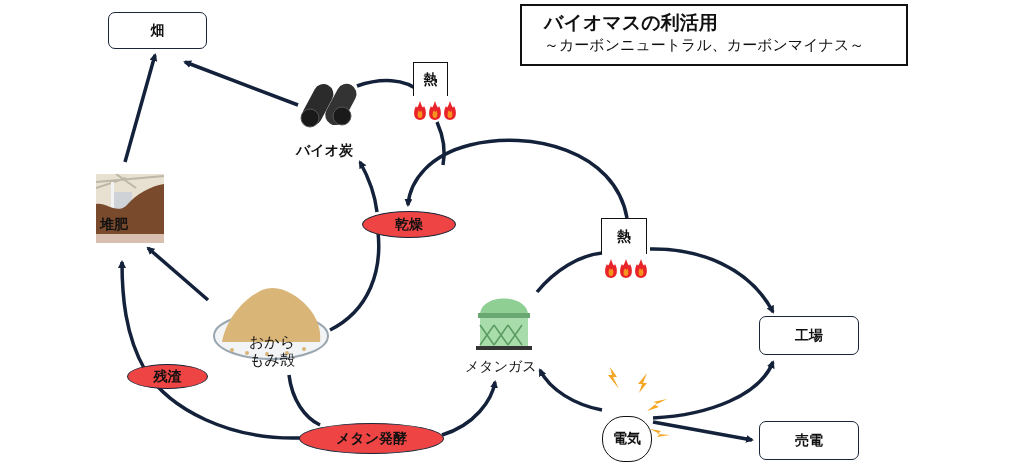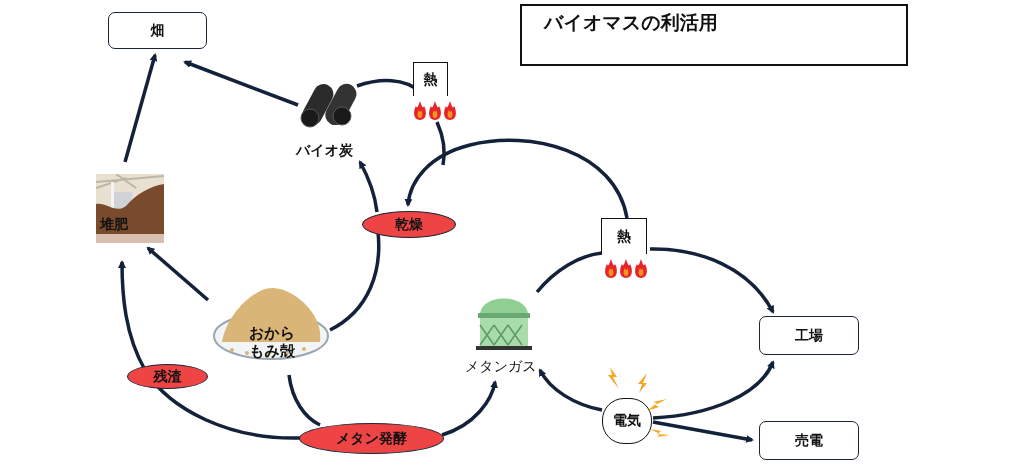--- a/index.html
+++ b/index.html
@@ -59,20 +59,21 @@
     <path d="M602,410 C575,405 550,390 540,370" marker-end="url(#ah)"></path>
 
     <path d="M653,418 C710,415 760,395 773,362" marker-end="url(#ah)"></path>
 
     <path d="M653,422 L752,440" marker-end="url(#ah)"></path>
   </g>
 </svg>
 
 <div class="abs title-box">
   <div class="title-main">バイオマスの利活用</div>
+  <div class="title-sub">～カーボンニュートラル、カーボンマイナス～</div>
 </div>
 
 <div class="abs rbox" style="left:108px;top:12px;width:99px;height:37px;">
   <span>畑</span>
 </div>
 
 <div class="abs" style="left:295px;top:78px;width:66px;height:52px;">
   <svg width="66" height="52">
     <g transform="rotate(-62 20 32)">
       <rect x="4" y="22" width="44" height="20" rx="10" fill="#2b2b2b"></rect>
@@ -123,21 +124,21 @@
     <ellipse cx="59" cy="56" rx="57" ry="23" fill="#f2f4f6" stroke="#9aa6b0" stroke-width="2"></ellipse>
     <path d="M10,62 C14,40 30,20 50,10 C60,6 70,8 80,14 C100,26 110,44 108,62 Z" fill="#d9b577"></path>
     <g fill="#d9b577">
       <circle cx="20" cy="70" r="2"></circle>
         <circle cx="35" cy="73" r="2"></circle>
         <circle cx="55" cy="74" r="2"></circle>
       <circle cx="75" cy="73" r="2"></circle>
         <circle cx="92" cy="69" r="2"></circle>
     </g>
   </svg>
-  <div class="abs label" style="left:37px;top:44px;line-height:18px;text-align:center;font-weight:bold;font-size:15px;">
+  <div class="abs label" style="left:37px;top:53px;line-height:18px;text-align:center;font-weight:normal;font-size:15px;">
     <div>おから</div>
     <div>もみ殻</div>
   </div>
 </div>
 
 <div class="abs ellipse" style="left:127px;top:364px;width:81px;height:25px;justify-content:center;">
   <span>残渣</span>
 </div>
 
 <div class="abs ellipse" style="left:299px;top:423px;width:145px;height:31px;">
@@ -168,21 +169,21 @@
       <path d="M38,24 C31,24 31,15 34,10 C35,13 36,11 38,5 C40,11 41,13 42,10 C45,15 45,24 38,24Z" fill="#e8232a"></path>
       <path d="M38,22 C35,22 35,17 37,14 C38,17 39,16 39,14 C41,17 41,22 38,22Z" fill="#f7941d"></path>
     </g>
   </svg>
 </div>
 
 <div class="abs rbox" style="left:759px;top:316px;width:100px;height:39px;text-align:center;">
   <span>工場</span>
 </div>
 
-<div class="abs sqbox" style="left:602px;top:398px;width:50px;height:46px;border-radius:22px;">
+<div class="abs sqbox" style="left:602px;top:416px;width:50px;height:46px;border-radius:22px;">
   <span>電気</span>
 </div>
 <svg class="abs" style="left:605px;top:365px;" width="70" height="75">
   <path d="M5,2 L12,12 L8,12 L14,24 L3,10 L7,10 Z" fill="#f5a623"></path>
   <path d="M42,8 L38,18 L42,18 L34,28 L37,19 L33,19 Z" fill="#f5a623"></path>
   <path d="M62,34 L50,40 L54,42 L42,46 L52,38 L48,37 Z" fill="#f5a623"></path>
   <path d="M45,64 L56,66 L52,69 L65,70 L52,72 L55,69 Z" fill="#f5a623"></path>
 </svg>
 
 <div class="abs rbox" style="left:759px;top:421px;width:100px;height:39px;">

